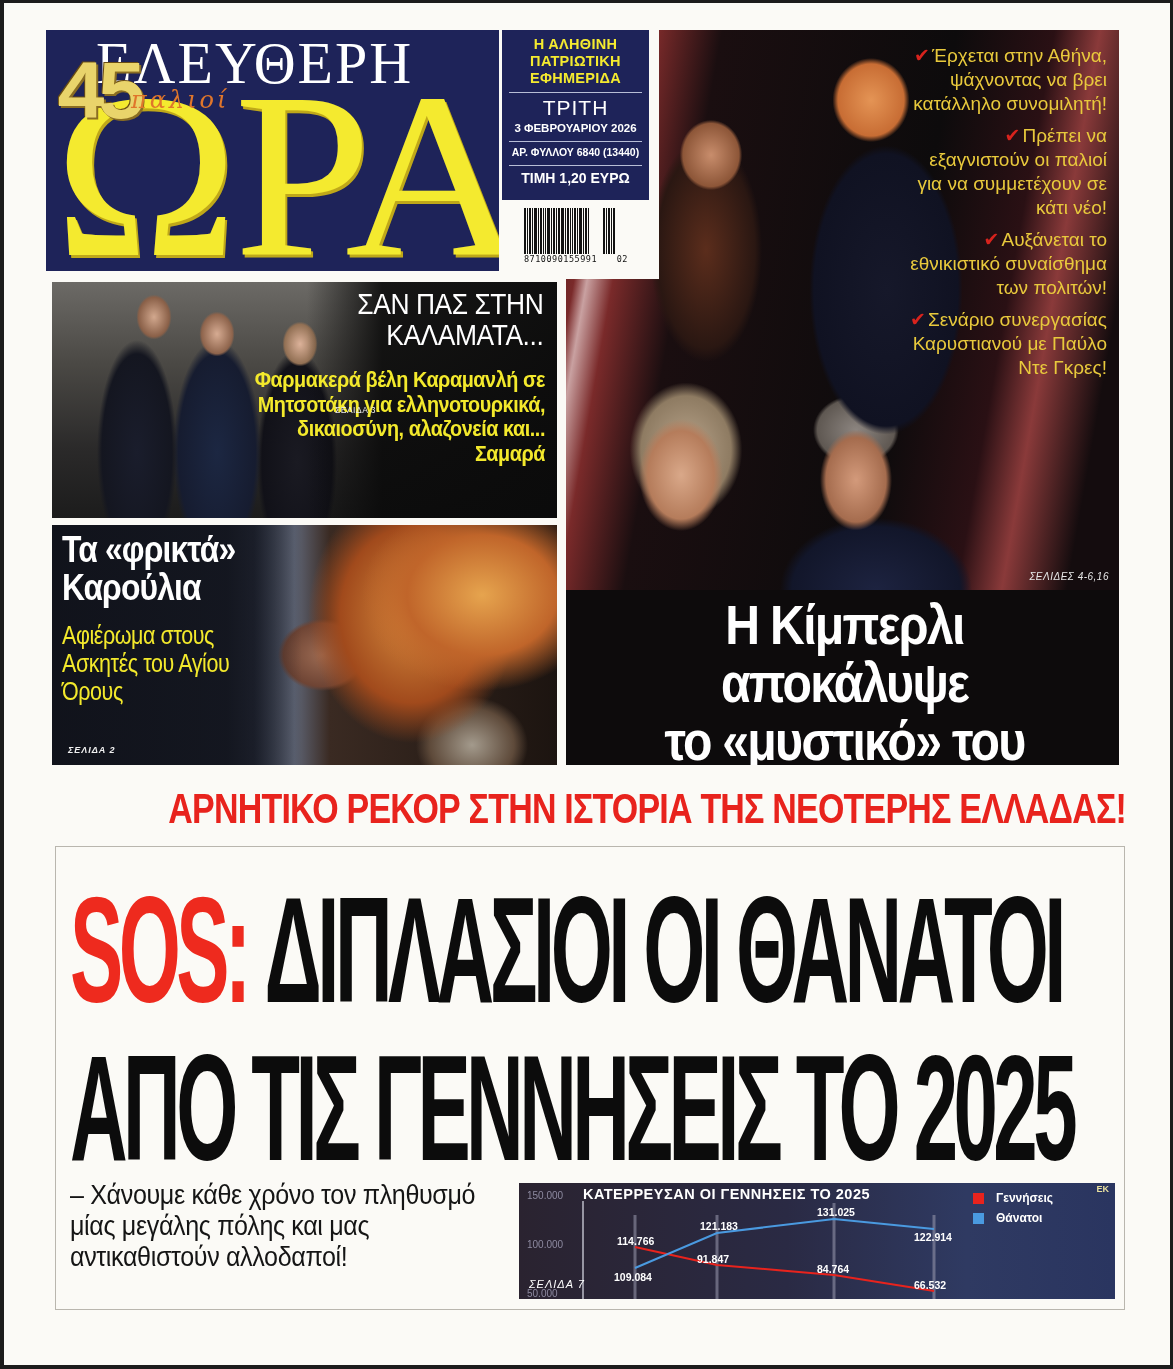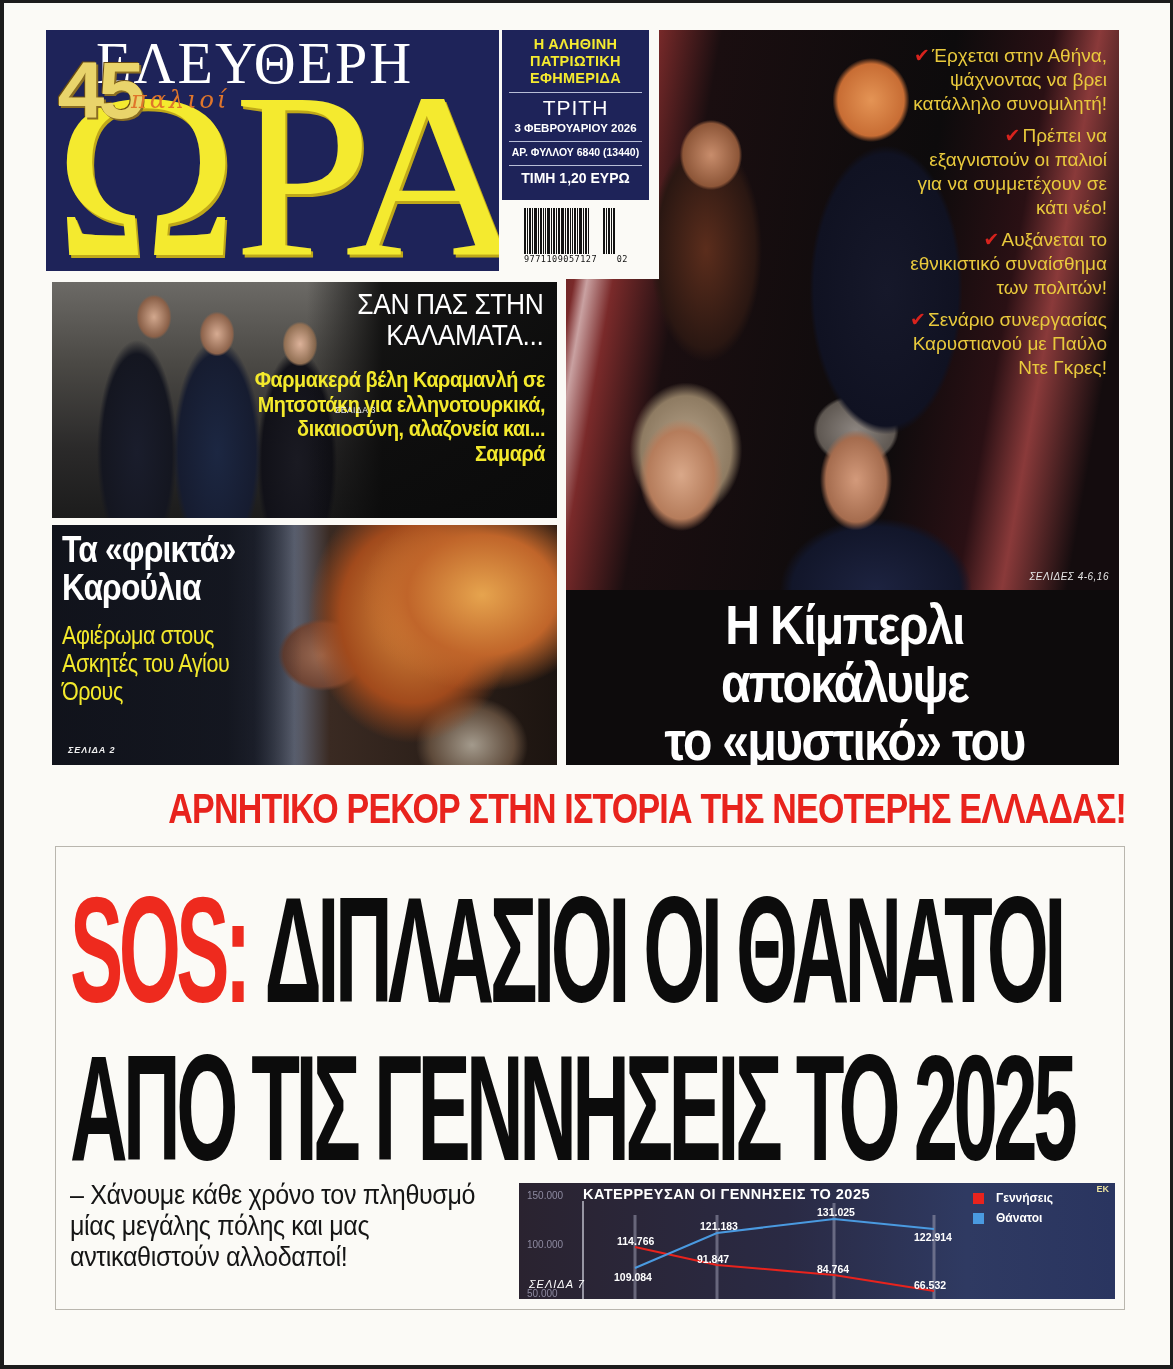--- a/index.html
+++ b/index.html
@@ -266,21 +266,21 @@
         <span style="width:1px"></span>
         <span style="width:2px"></span>
       <span style="width:1px;margin-right:14px"></span>
       <span style="width:2px"></span>
         <span style="width:1px"></span>
         <span style="width:2px"></span>
         <span style="width:1px"></span>
         <span style="width:2px"></span>
     </div>
     <div class="num">
-      <span>9771109057127</span>
+      <span>8710090155991</span>
       <span style="margin-left:14px">02</span>
     </div>
   </div>
 
   <div class="hero">
     <div class="hero-photo"></div>
     <div class="hero-bullets">
       <div class="hero-bullet"><span class="check">✔</span><span>Έρχεται στην Αθήνα, ψάχνοντας να βρει κατάλληλο συνομιλητή!</span></div>
       <div class="hero-bullet"><span class="check">✔</span><span>Πρέπει να εξαγνιστούν οι παλιοί για να συμμετέχουν σε κάτι νέο!</span></div>
       <div class="hero-bullet"><span class="check">✔</span><span>Αυξάνεται το εθνικιστικό συναίσθημα των πολιτών!</span></div>

